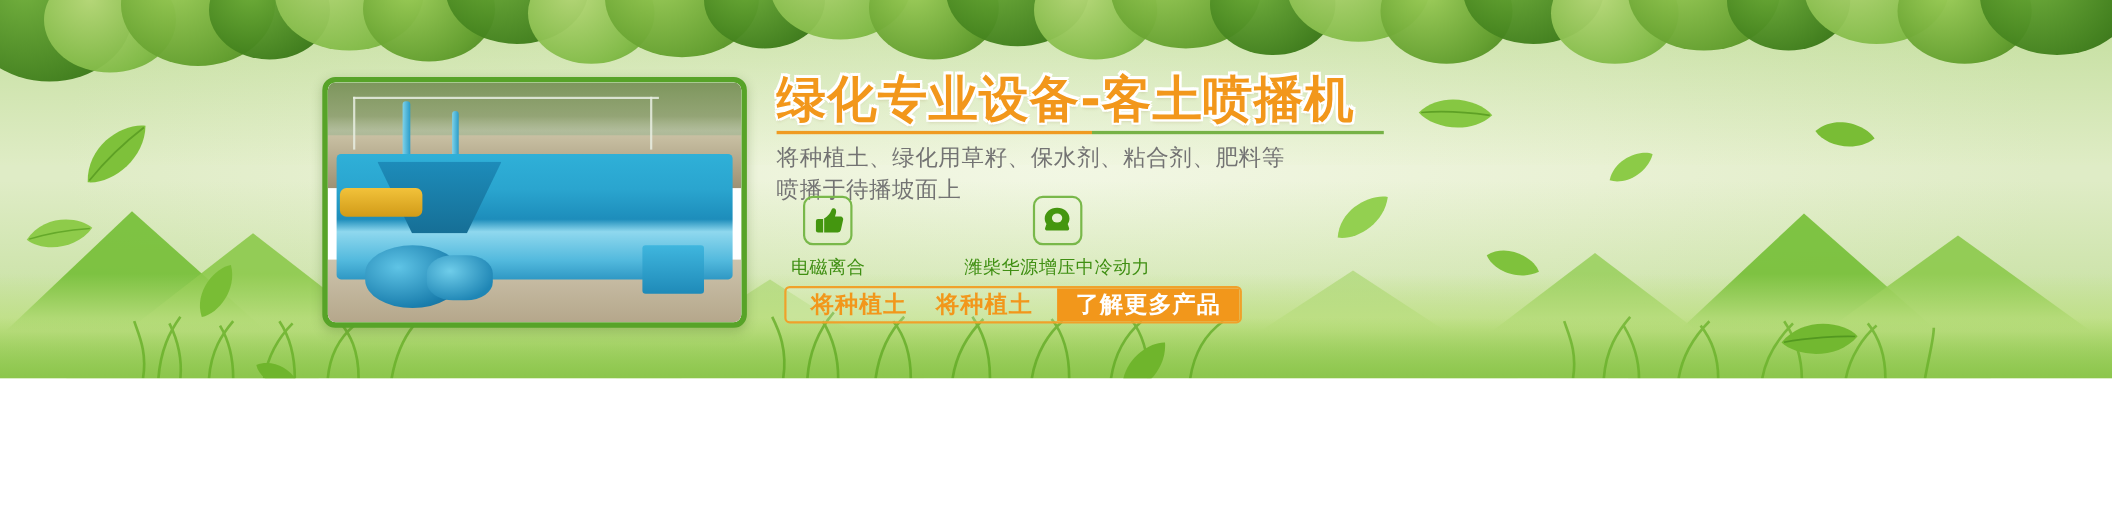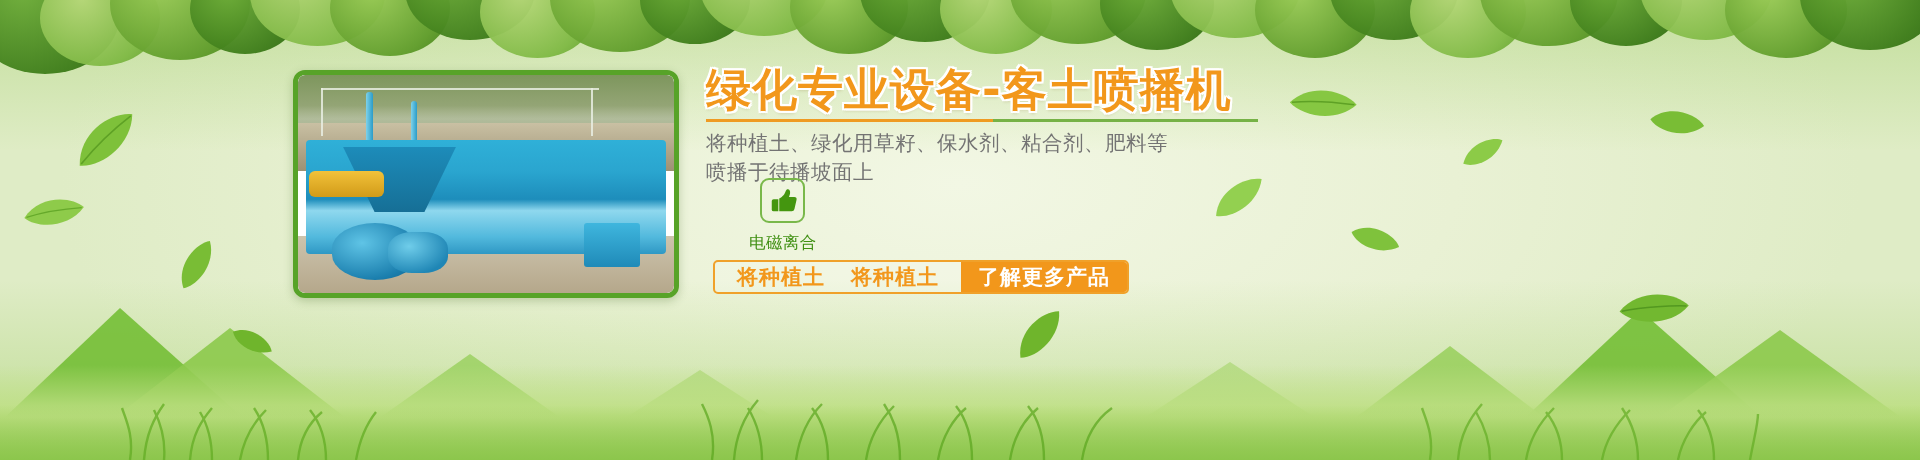--- a/index.html
+++ b/index.html
@@ -1,18 +1,18 @@
 <!DOCTYPE html>
 <html><head>
 <meta charset="utf-8">
 <style>
   html,body{margin:0;padding:0;background:#fff;}
   *{box-sizing:border-box;}
   .banner{
-    position:relative;width:1920px;height:460px;overflow:hidden;
+    position:relative;width:1920px;height:344px;overflow:hidden;
     font-family:"DejaVu Sans","Liberation Sans",sans-serif;
     background:#eaf2d7;
   }
   
   .bg-base{
     position:absolute;inset:0;
     background:
       radial-gradient(ellipse 900px 420px at 50% 40%, #f2f7e4 0%, #e9f1d4 55%, #dfecc6 100%);
   }
   .bg-top-glow{
@@ -125,21 +125,21 @@
   .title-rule{
     margin-top:4px;width:552px;height:3px;
     background:linear-gradient(to right,#ef9b22 0%,#ef9b22 52%,#76b246 52%,#76b246 100%);
   }
   .subtitle{
     margin-top:7px;font-size:20.5px;line-height:1.42;color:#737373;letter-spacing:.5px;
     white-space:nowrap;
   }
 
   
-  .features{position:absolute;left:736px;top:178px;width:700px;}
+  .features{position:absolute;left:706px;top:178px;width:700px;}
   .feat-row{display:flex;align-items:flex-start;}
   .feat{display:flex;flex-direction:column;align-items:center;}
   .feat-1{margin-left:13px;}
   .feat-2{margin-left:70px;}
   .feat-3{margin-left:90px;}
   .ic{
     width:45px;height:45px;border:2px solid #79b84a;border-radius:9px;
     display:flex;align-items:center;justify-content:center;background:transparent;
   }
   .ic svg{display:block;}
@@ -363,20 +363,29 @@
         <span class="ic">
           <svg width="30" height="30" viewBox="0 0 32 32">
             <path d="M6 14 L11 14 L11 27 L6 27 A2 2 0 0 1 4 25 L4 16 A2 2 0 0 1 6 14 Z" fill="#44960f"></path>
             <path d="M12 13.5 C12 13.5 15 12 17.5 8.5 C19 6.2 19 3.5 21 3.5 C23 3.5 24 5.5 23.5 8 C23.2 9.8 22.4 11.6 22.4 11.6 L28 11.6 A2.6 2.6 0 0 1 30.4 14.8 L28.2 24.6 A3 3 0 0 1 25.3 27 L12 27 Z" fill="#44960f"></path>
           </svg>
         </span>
         <span class="feat-label">电磁离合</span>
       </div>
 
 
+      <div class="feat feat-3">
+        <span class="ic">
+          <svg width="30" height="30" viewBox="0 0 32 32">
+            <path d="M16 3 C22.6 3 28 7.6 28 13.4 C28 15.4 27.4 17.2 26.3 18.8 L27.6 22.8 A1.6 1.6 0 0 1 26 25 L6 25 A1.6 1.6 0 0 1 4.4 22.8 L5.7 18.8 C4.6 17.2 4 15.4 4 13.4 C4 7.6 9.4 3 16 3 Z" fill="#44960f"></path>
+            <ellipse cx="16" cy="13" rx="5" ry="4.4" fill="#e6f0d2"></ellipse>
+          </svg>
+        </span>
+        <span class="feat-label">潍柴华源增压中冷动力</span>
+      </div>
     </div>
   </div>
 
   <div class="cta">
     <div class="cta-text">
       <span>将种植土</span>
       <span>将种植土</span>
     </div>
     <div class="cta-btn">了解更多产品</div>
   </div>

